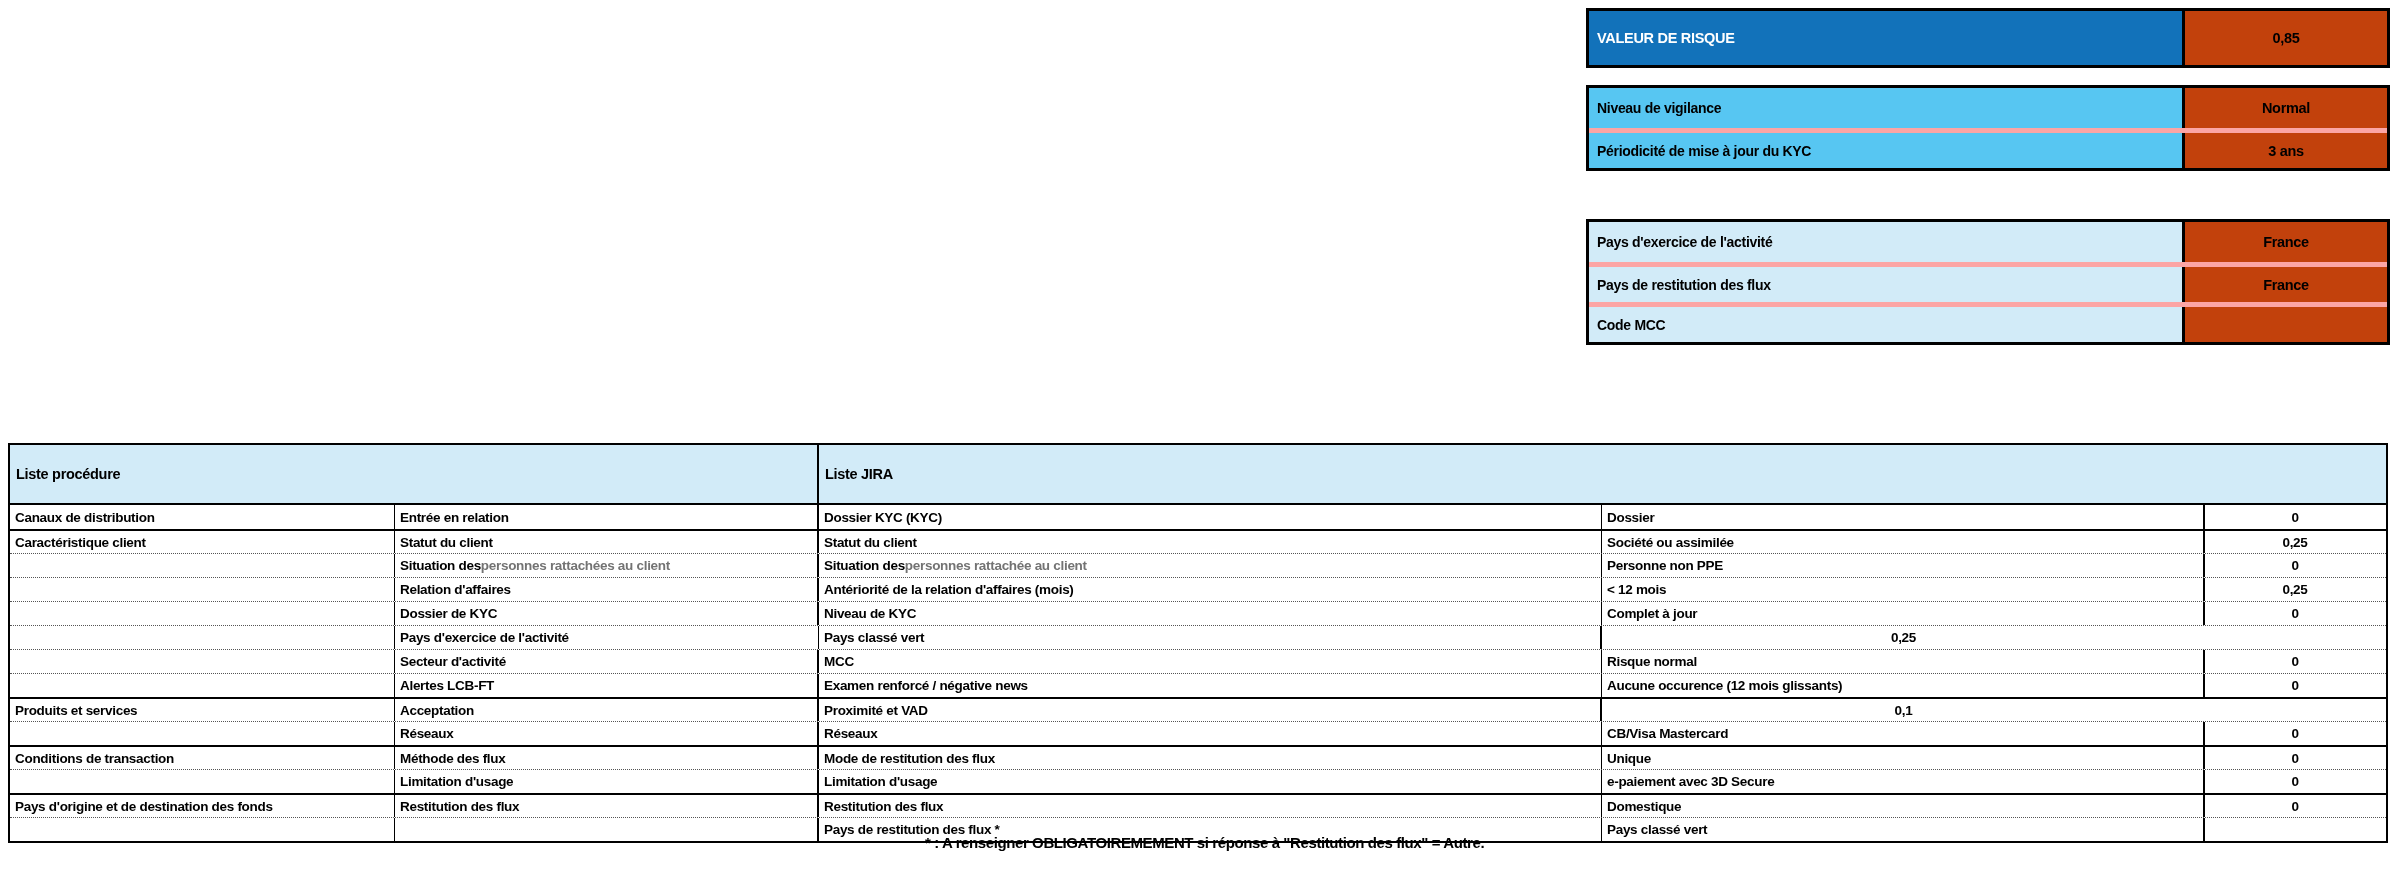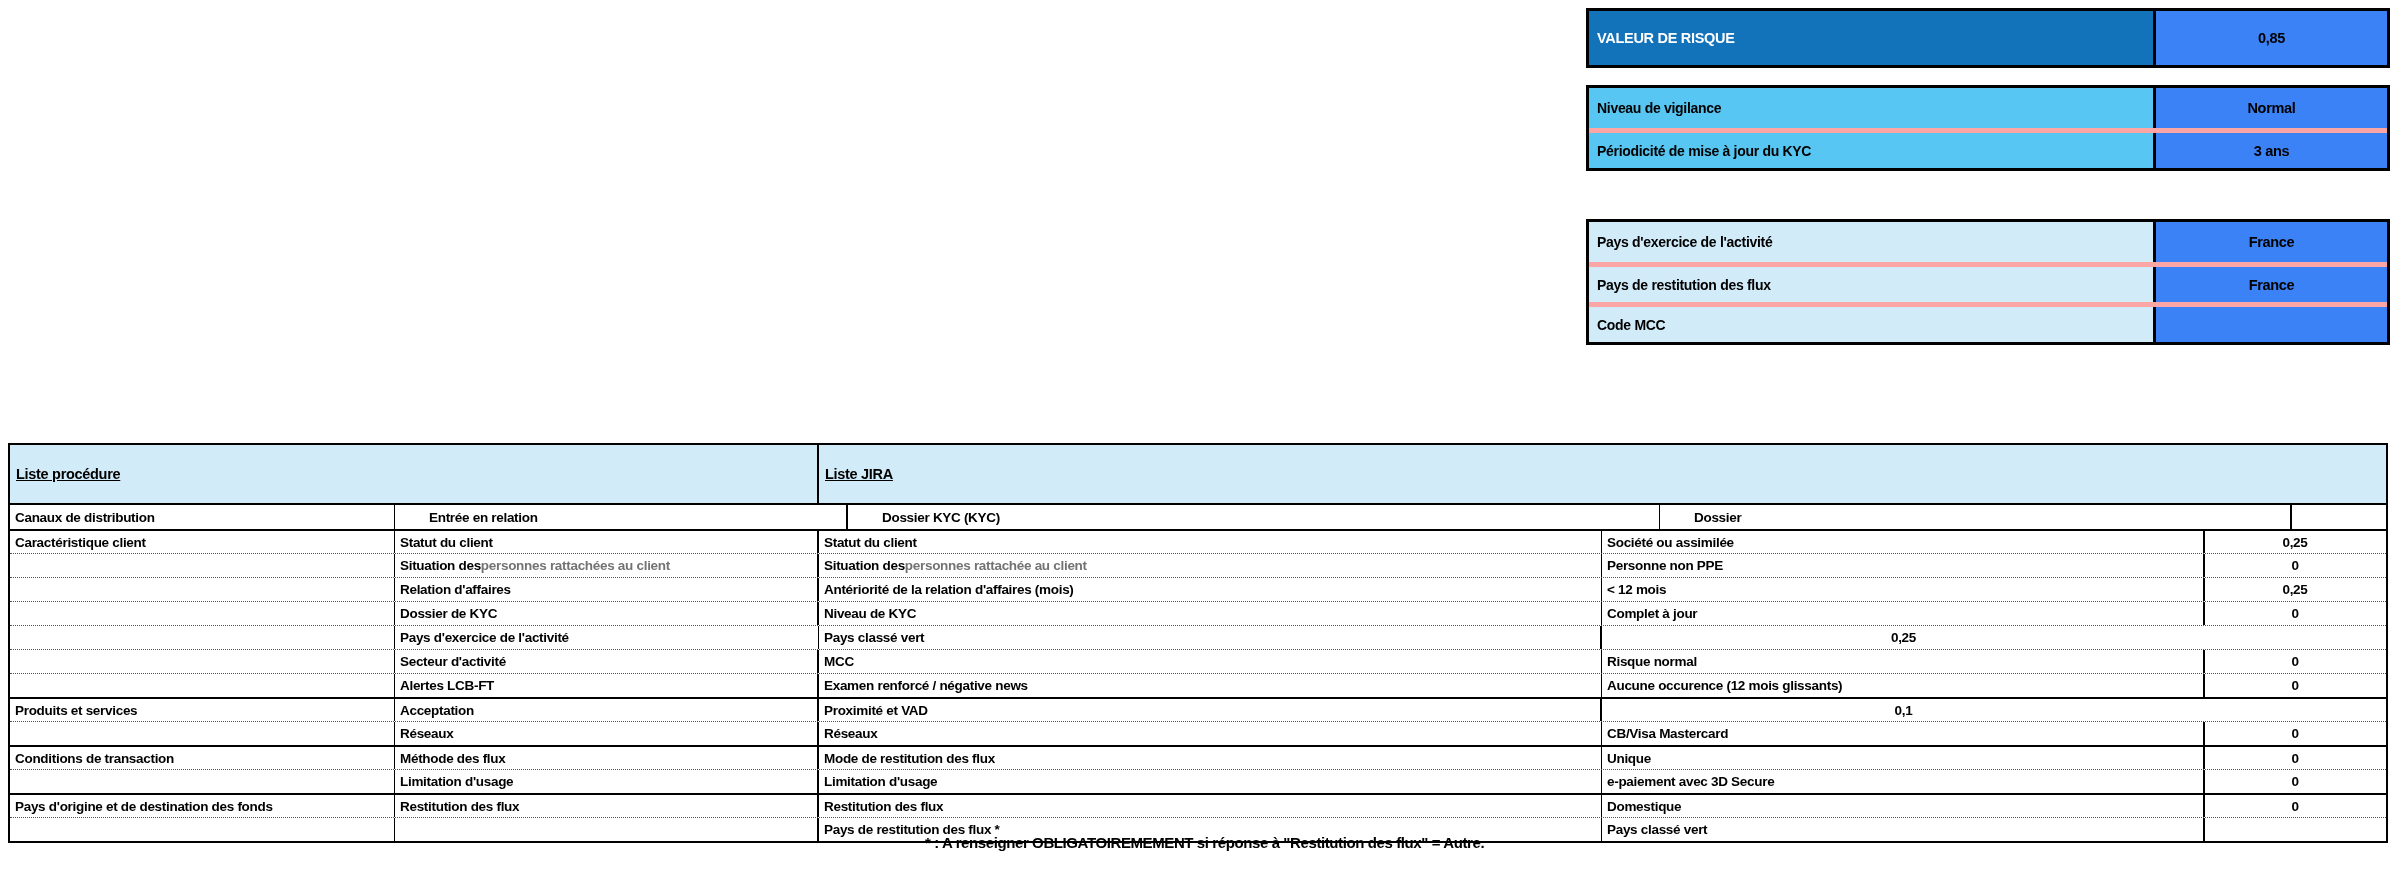--- a/index.html
+++ b/index.html
@@ -14,46 +14,46 @@
   
   .panel-stack { position:absolute; left:1586px; top:8px; width:804px; }
   .blk { border:3px solid #000; }
   .blk-row { display:flex; height:40px; }
   .blk-row + .blk-row { border-top:5px solid #fca5a5; }
   .blk-label {
     flex:1; display:flex; align-items:center; padding-left:8px;
     font-weight:700; font-size:14px; border-right:3px solid #000;
   }
   .blk-value {
-    width:231px; background:#3b82f6; display:flex; align-items:center;
+    width:202px; background:#c2410c; display:flex; align-items:center;
     justify-content:center; font-weight:700; font-size:14.5px;
   }
   .blk-risk .blk-row { height:54px; }
   .blk-risk .blk-label { background:#1272BA; color:#fff; font-size:14.5px; }
   .blk-levels { margin-top:17px; }
   .blk-levels .blk-label { background:#57C6F2; }
   .blk-context { margin-top:48px; }
   .blk-context .blk-label { background:#D2EBF8; }
 
   
   .risk-table {
     position:absolute; left:8px; top:443px; width:2380px;
     border:2.5px solid #000; background:#fff;
   }
   .thead { display:grid; grid-template-columns:809px 1566px; height:60px; background:#D2EBF8; }
   .thead .th {
     display:flex; align-items:center; padding-left:6px;
     font-weight:700; font-size:14.5px;
   }
   .thead .th:first-child { border-right:2.5px solid #000; }
-  .thead { border-bottom:2.5px solid #000;text-decoration:underline; }
+  .thead { border-bottom:2.5px solid #000; }
 
   .trow { display:grid; grid-template-columns:385px 424px 783px 603px 180px; height:24px; border-top:1px dotted #555; }
   .trow.group-start { border-top:2px solid #000; }
-  .trow:first-child { border-top:none !important;gap:29px; }
+  .trow:first-child { border-top:none !important; }
   .td {
     display:flex; align-items:center; padding-left:5px;
     font-weight:700; font-size:13.5px; white-space:nowrap; overflow:hidden;
   }
   .td.col-a { border-right:1.5px solid #000; }
   .td.col-b { border-right:2.5px solid #000; }
   .td.col-c { border-right:1.5px solid #000; }
   .td.col-d { border-right:2.5px solid #000; }
   .td.col-e { justify-content:center; padding-left:0; position:relative; }
   .red { color:#737373; }

